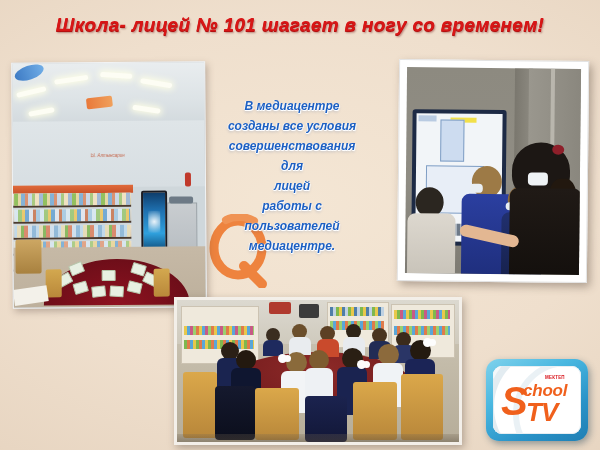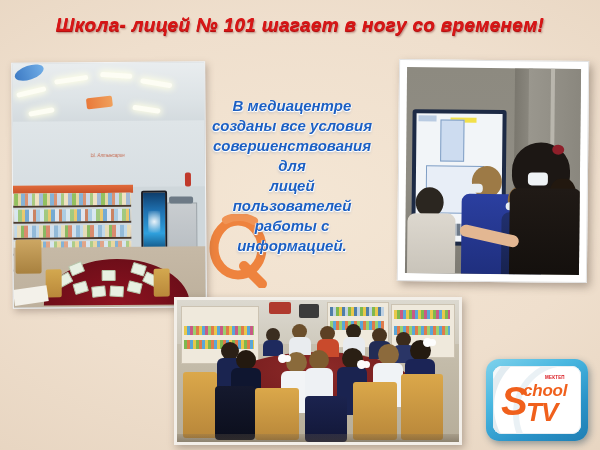--- a/index.html
+++ b/index.html
@@ -224,21 +224,21 @@
     background:#fdfdfd; box-shadow: 5px 0 0 -1px #fdfdfd; }
 
   
   #center-text {
     position: absolute;
     left: 196px;
     top: 96px;
     width: 192px;
     z-index: 20;
     text-align: center;
-    font-size: 15px;
+    font-size: 12px;
     font-weight: bold;
     font-style: italic;
     line-height: 20px;
     color: #1c5fc2;
     text-shadow:
       0 1px 0 #ffffff,
       1px 1px 1px rgba(255,255,255,0.95),
       -1px 0 1px rgba(255,255,255,0.8),
       0 2px 3px rgba(20,60,130,0.25);
   }
@@ -514,23 +514,23 @@
       <div style="position:absolute;left:0;bottom:0;width:100%;height:8px;background:linear-gradient(180deg,rgba(120,105,85,.25),rgba(90,78,62,.45));"></div>
     </div>
   </div>
 
   <div id="center-text">
     <span class="ln">В медиацентре</span>
     <span class="ln">созданы все условия</span>
     <span class="ln">совершенствования</span>
     <span class="ln">для</span>
     <span class="ln">лицей</span>
+    <span class="ln">работы с</span>
     <span class="ln">пользователей</span>
-    <span class="ln">работы с</span>
-    <span class="ln">информацией.</span>
+    <span class="ln">медиацентре.</span>
   </div>
 
   <div id="logo-schooltv">
     <div id="logo-inner">
       <div class="swoosh"></div>
       <div class="swoosh2"></div>
       <div id="logo-text">
         <span class="logo-tiny">МЕКТЕП</span>
         <span class="logo-big-s">S</span>
         <span class="logo-chool">chool</span>

